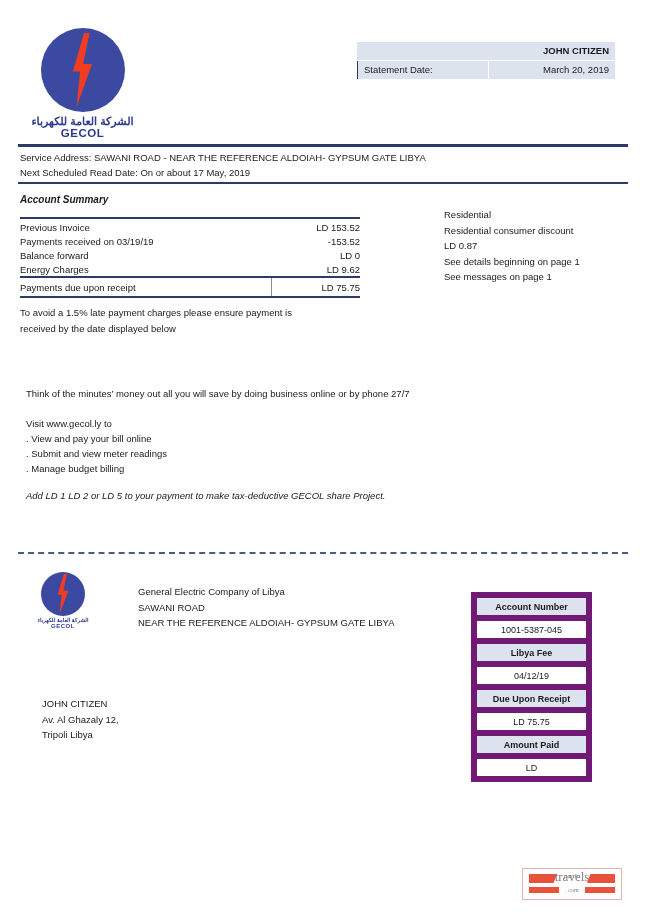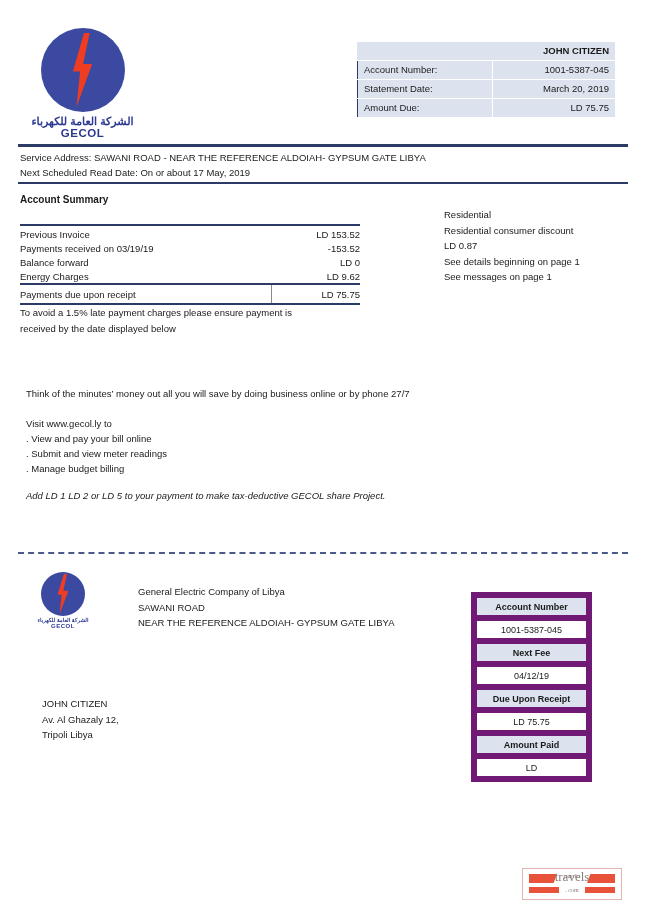--- a/index.html
+++ b/index.html
@@ -112,21 +112,22 @@
   
   #summary {
     position: absolute;
     left: 20px;
     top: 194px;
     width: 340px;
   }
   #summary .sum-title {
     font-weight: bold;
     font-size: 10px;
-    padding-bottom: 19px;
+    padding-bottom: 12px;
+    font-style: italic;
   }
   #summary table {
     width: 100%;
     border-collapse: collapse;
     font-size: 9.5px;
   }
   #summary table td {
     padding: 1.5px 0 1.5px 0;
   }
   #summary td.amt { text-align: right; }
@@ -200,30 +201,22 @@
   <div class="logo-en">GECOL</div>
 </div>
 
 <table id="header-table">
   <tbody>
       <tr class="name-row">
     <td></td>
     <td class="val">JOHN CITIZEN</td>
   </tr>
   <tr>
-    <td>Account Number:</td>
-    <td class="val">1001-5387-045</td>
-  </tr>
-  <tr>
     <td>Statement Date:</td>
     <td class="val">March 20, 2019</td>
-  </tr>
-  <tr>
-    <td>Amount Due:</td>
-    <td class="val">LD 75.75</td>
   </tr>
 </tbody>
   </table>
 
 <div class="rule-navy" style="left:18px; top:144px; width:610px; height:3px;"></div>
 <div class="txt" style="left:20px; top:150px; width:600px;">Service Address: SAWANI ROAD - NEAR THE REFERENCE ALDOIAH- GYPSUM GATE LIBYA</div>
 <div class="txt" style="left:20px; top:165px; width:600px;">Next Scheduled Read Date: On or about 17 May, 2019</div>
 <div class="rule-navy" style="left:18px; top:182px; width:610px; height:2px;"></div>
 
 <div id="summary">
@@ -292,21 +285,21 @@
 
 <table id="stub-table">
   <tbody>
       <tr>
     <td class="hdr">Account Number</td>
   </tr>
   <tr>
     <td class="val">1001-5387-045</td>
   </tr>
   <tr>
-    <td class="hdr">Next Fee</td>
+    <td class="hdr">Libya Fee</td>
   </tr>
   <tr>
     <td class="val">04/12/19</td>
   </tr>
   <tr>
     <td class="hdr">Due Upon Receipt</td>
   </tr>
   <tr>
     <td class="val">LD 75.75</td>
   </tr>

